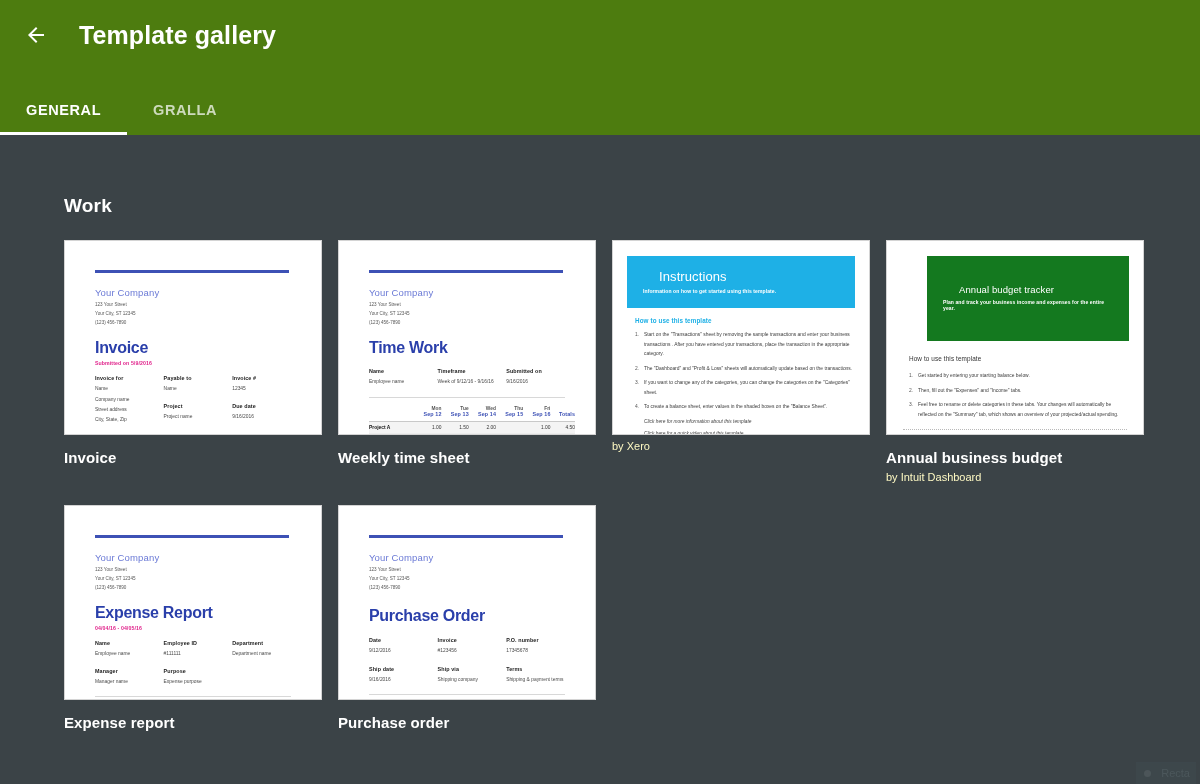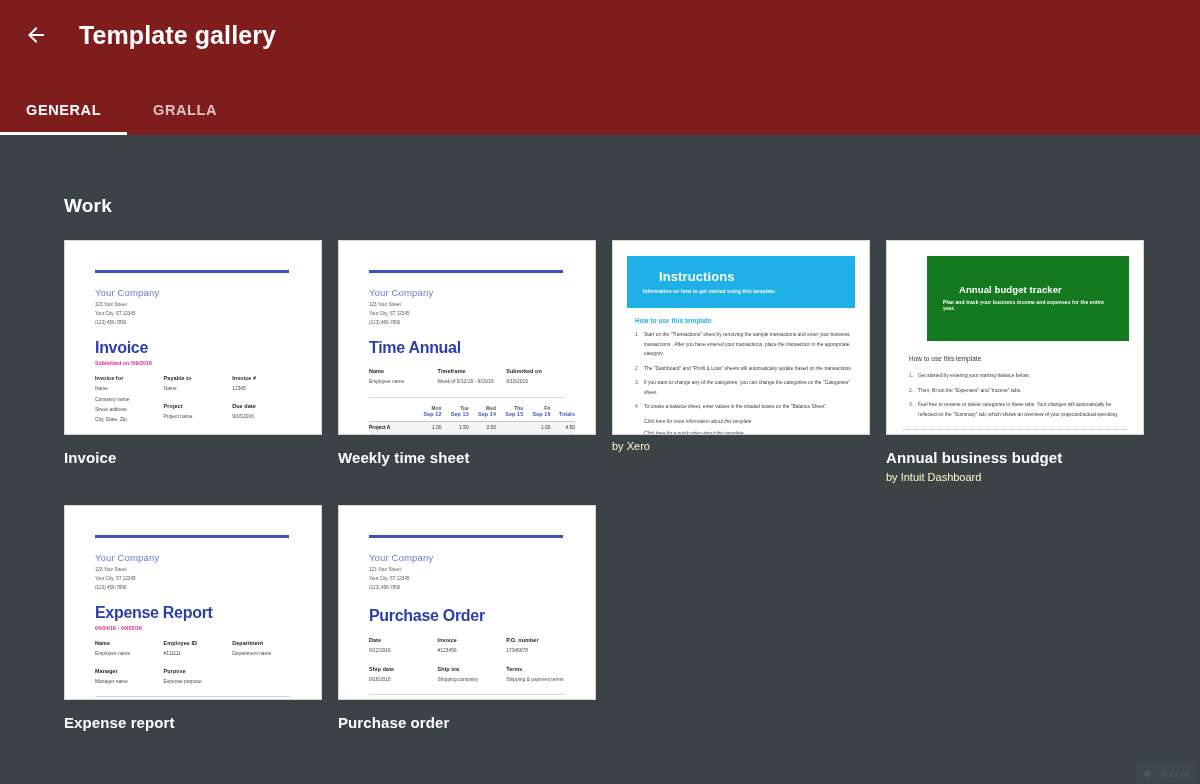--- a/index.html
+++ b/index.html
@@ -9,21 +9,21 @@
     overflow: hidden;
     background: #3b4347;
     font-family: "Liberation Sans", sans-serif;
     -webkit-font-smoothing: antialiased;
   }
 
   
   .appbar {
     position: relative;
     width: 1200px; height: 135px;
-    background: #7f1d1d;
+    background: #4d7c0f;
     color: #ffffff;
   }
   .appbar-top {
     display: flex;
     align-items: center;
     height: 70px;
     padding-left: 14px;
   }
   .back-btn {
     width: 44px; height: 44px;
@@ -202,21 +202,21 @@
 
   
   .banner {
     margin: 15px 14px 0 14px;
     padding: 13px 16px 14px 16px;
   }
   .banner.blue { background: #1eb0e6; }
   .banner.green { background: #14791f; padding: 28px 16px 30px 16px; margin-left: 40px; }
   .banner-title {
     color: #ffffff;
-    font-weight: bold;
+    font-weight: normal;
     font-size: 13px;
     letter-spacing: .1px;
     padding-left: 16px;
   }
   .banner.green .banner-title { font-size: 9.5px; }
   .banner-sub {
     color: #ffffff;
     font-size: 5px;
     font-weight: bold;
     margin-top: 4px;
@@ -343,21 +343,21 @@
     <div class="card">
       <div class="thumb">
         <div class="doc">
           <div class="rule-top"></div>
           <div class="company">Your Company</div>
           <div class="addr">
             <div>123 Your Street</div>
             <div>Your City, ST 12345</div>
             <div>(123) 456-7890</div>
           </div>
-          <div class="doc-title">Time Annual</div>
+          <div class="doc-title">Time Work</div>
 
           <div class="field-row" style="margin-top:11px">
             <div class="field">
               <div class="f-label">Name</div>
               <div class="f-val">Employee name</div>
             </div>
             <div class="field">
               <div class="f-label">Timeframe</div>
               <div class="f-val">Week of 9/12/16 - 9/16/16</div>
             </div>

